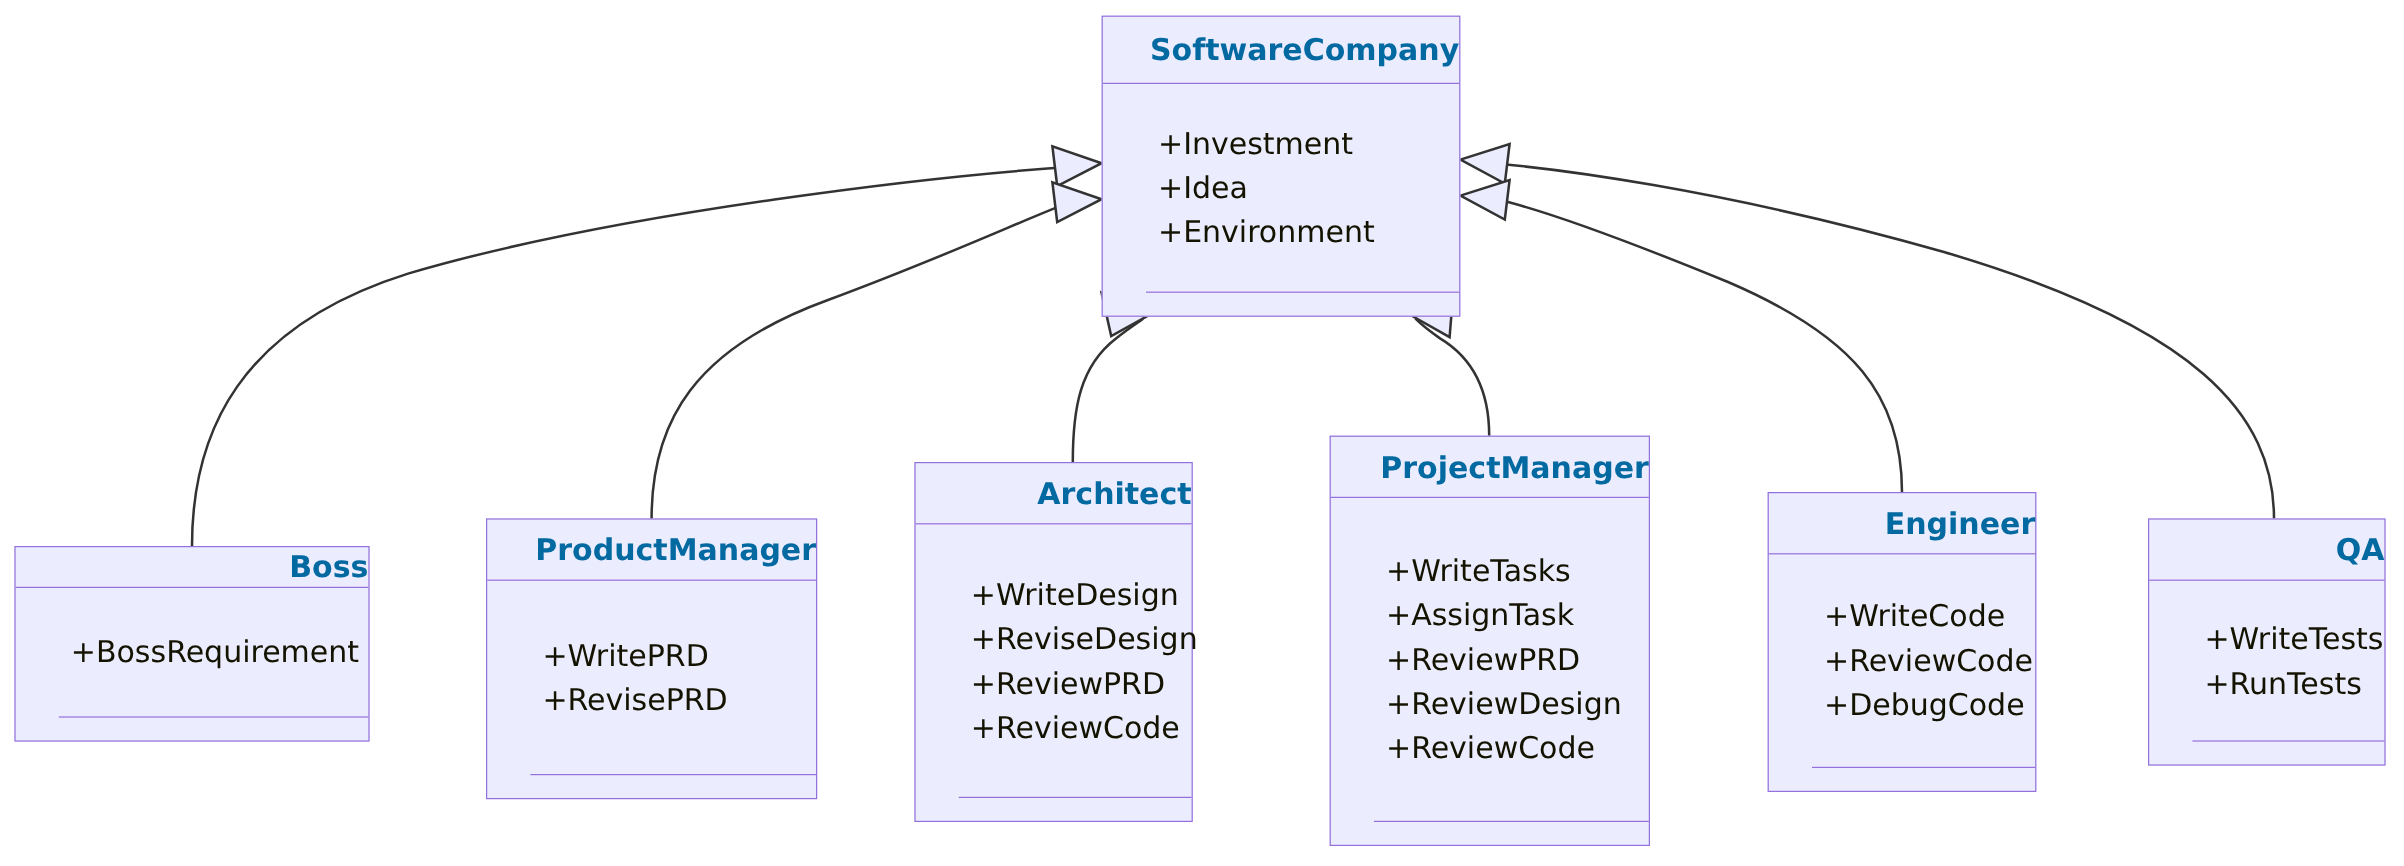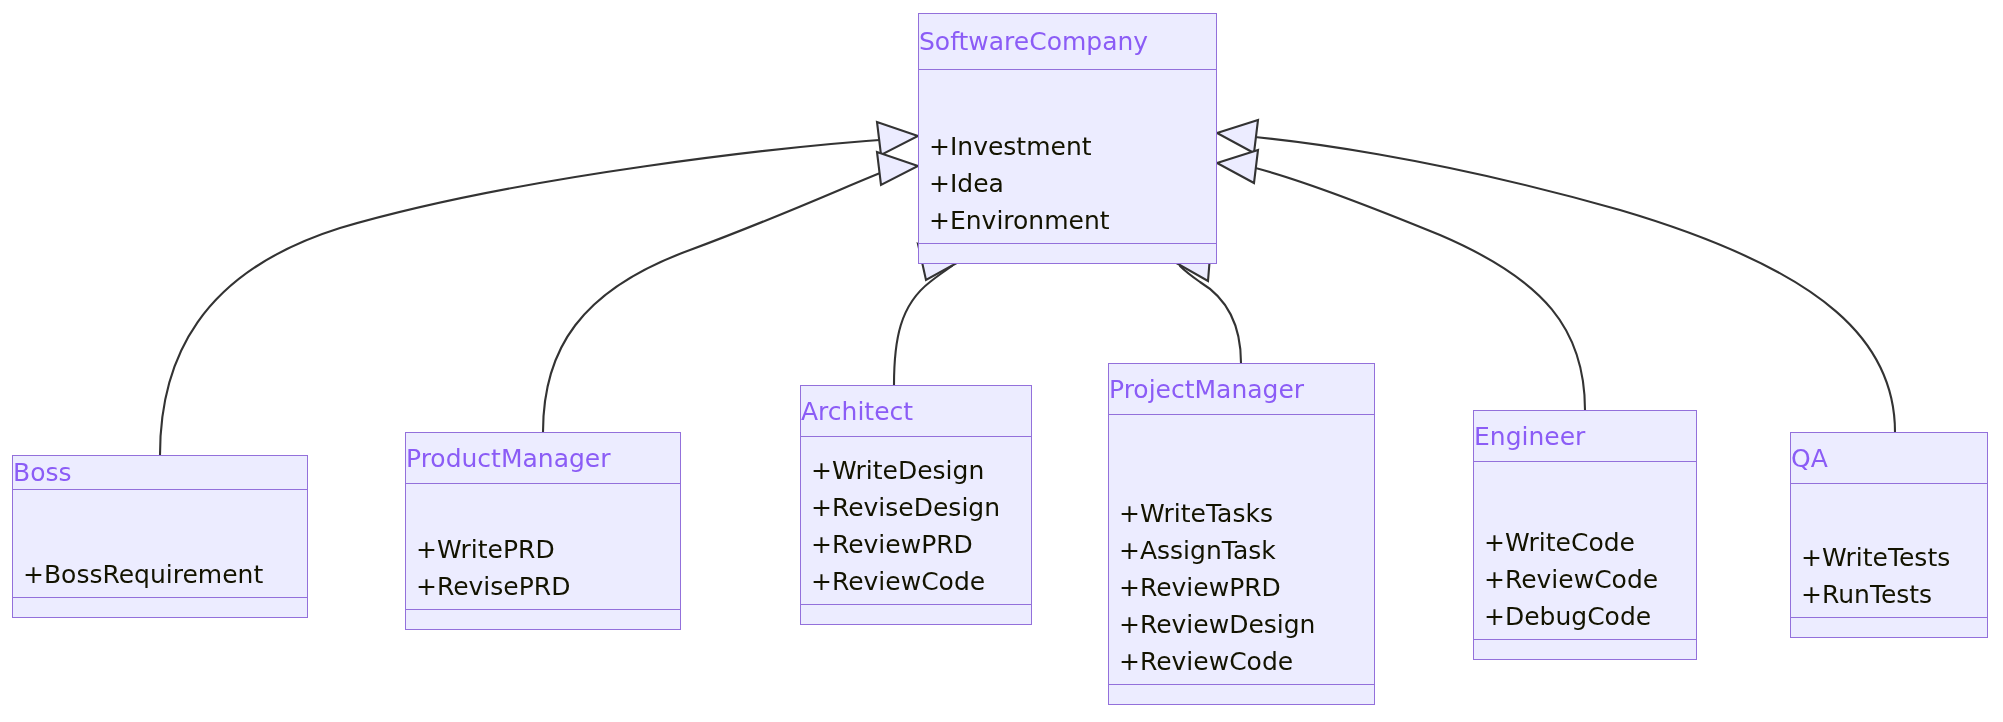--- a/index.html
+++ b/index.html
@@ -27,37 +27,38 @@
   }
   .uml-class {
     position: absolute;
     box-sizing: border-box;
     background: #ECECFF;
     border: 1.6px solid #9370DB;
     display: flex;
     flex-direction: column;
   }
   .class-title {
-    font-weight: normal;
-    color: #8b5cf6;
+    font-weight: bold;
+    color: #0369a1;
     text-align: center;
     box-sizing: border-box;
     border-bottom: 1.6px solid #9370DB;
     display: flex;
     align-items: center;
-    justify-content: flex-start;
+    justify-content: flex-end;
     white-space: nowrap;
   }
   .class-attrs {
     box-sizing: border-box;
     border-bottom: 1.6px solid #9370DB;
     display: flex;
     flex-direction: column;
-    justify-content: flex-end;
+    justify-content: center;
     flex: 1 1 auto;
+    margin-left: 36px;
   }
   .attr-row {
     color: #131300;
     white-space: nowrap;
     line-height: 1.0;
   }
   .class-methods {
     box-sizing: border-box;
     flex: 0 0 auto;
   }
@@ -111,32 +112,32 @@
   <div class="uml-class" style="left:12px; top:455px; width:296px; height:163px;">
     <div class="class-title" style="height:34px; font-size:25px;">
       <span>Boss</span>
     </div>
     <div class="class-attrs" style="padding:10px 0 10px 10px; font-size:25px; gap:12px;">
       <div class="attr-row">+BossRequirement</div>
     </div>
     <div class="class-methods" style="height:19px;"></div>
   </div>
 
-  <div class="uml-class" style="left:405px; top:432px; width:276px; height:198px;">
+  <div class="uml-class" style="left:405px; top:432px; width:276px; height:234px;">
     <div class="class-title" style="height:51px; font-size:25px;">
       <span>ProductManager</span>
     </div>
     <div class="class-attrs" style="padding:10px 0 10px 10px; font-size:25px; gap:12px;">
       <div class="attr-row">+WritePRD</div>
       <div class="attr-row">+RevisePRD</div>
     </div>
     <div class="class-methods" style="height:19px;"></div>
   </div>
 
-  <div class="uml-class" style="left:800px; top:385px; width:232px; height:240px;">
+  <div class="uml-class" style="left:762px; top:385px; width:232px; height:300px;">
     <div class="class-title" style="height:51px; font-size:25px;">
       <span>Architect</span>
     </div>
     <div class="class-attrs" style="padding:10px 0 10px 10px; font-size:25px; gap:12px;">
       <div class="attr-row">+WriteDesign</div>
       <div class="attr-row">+ReviseDesign</div>
       <div class="attr-row">+ReviewPRD</div>
       <div class="attr-row">+ReviewCode</div>
     </div>
     <div class="class-methods" style="height:19px;"></div>

